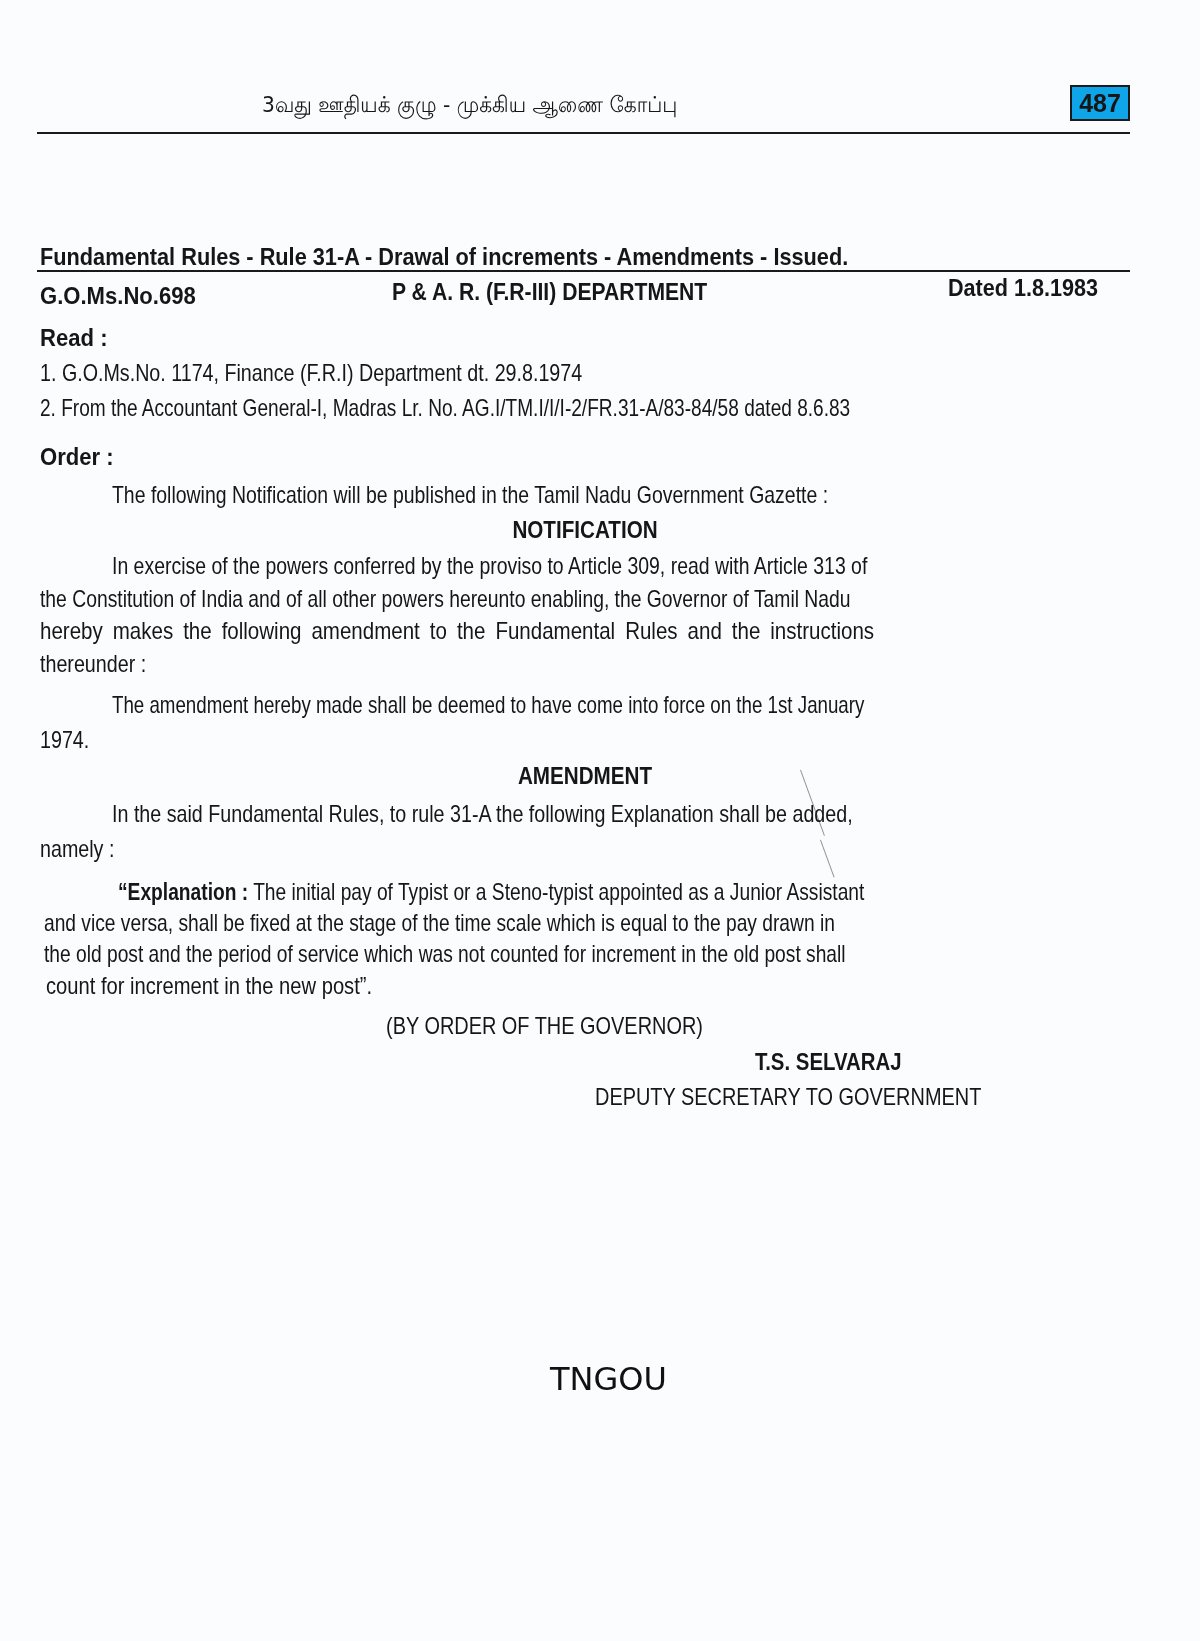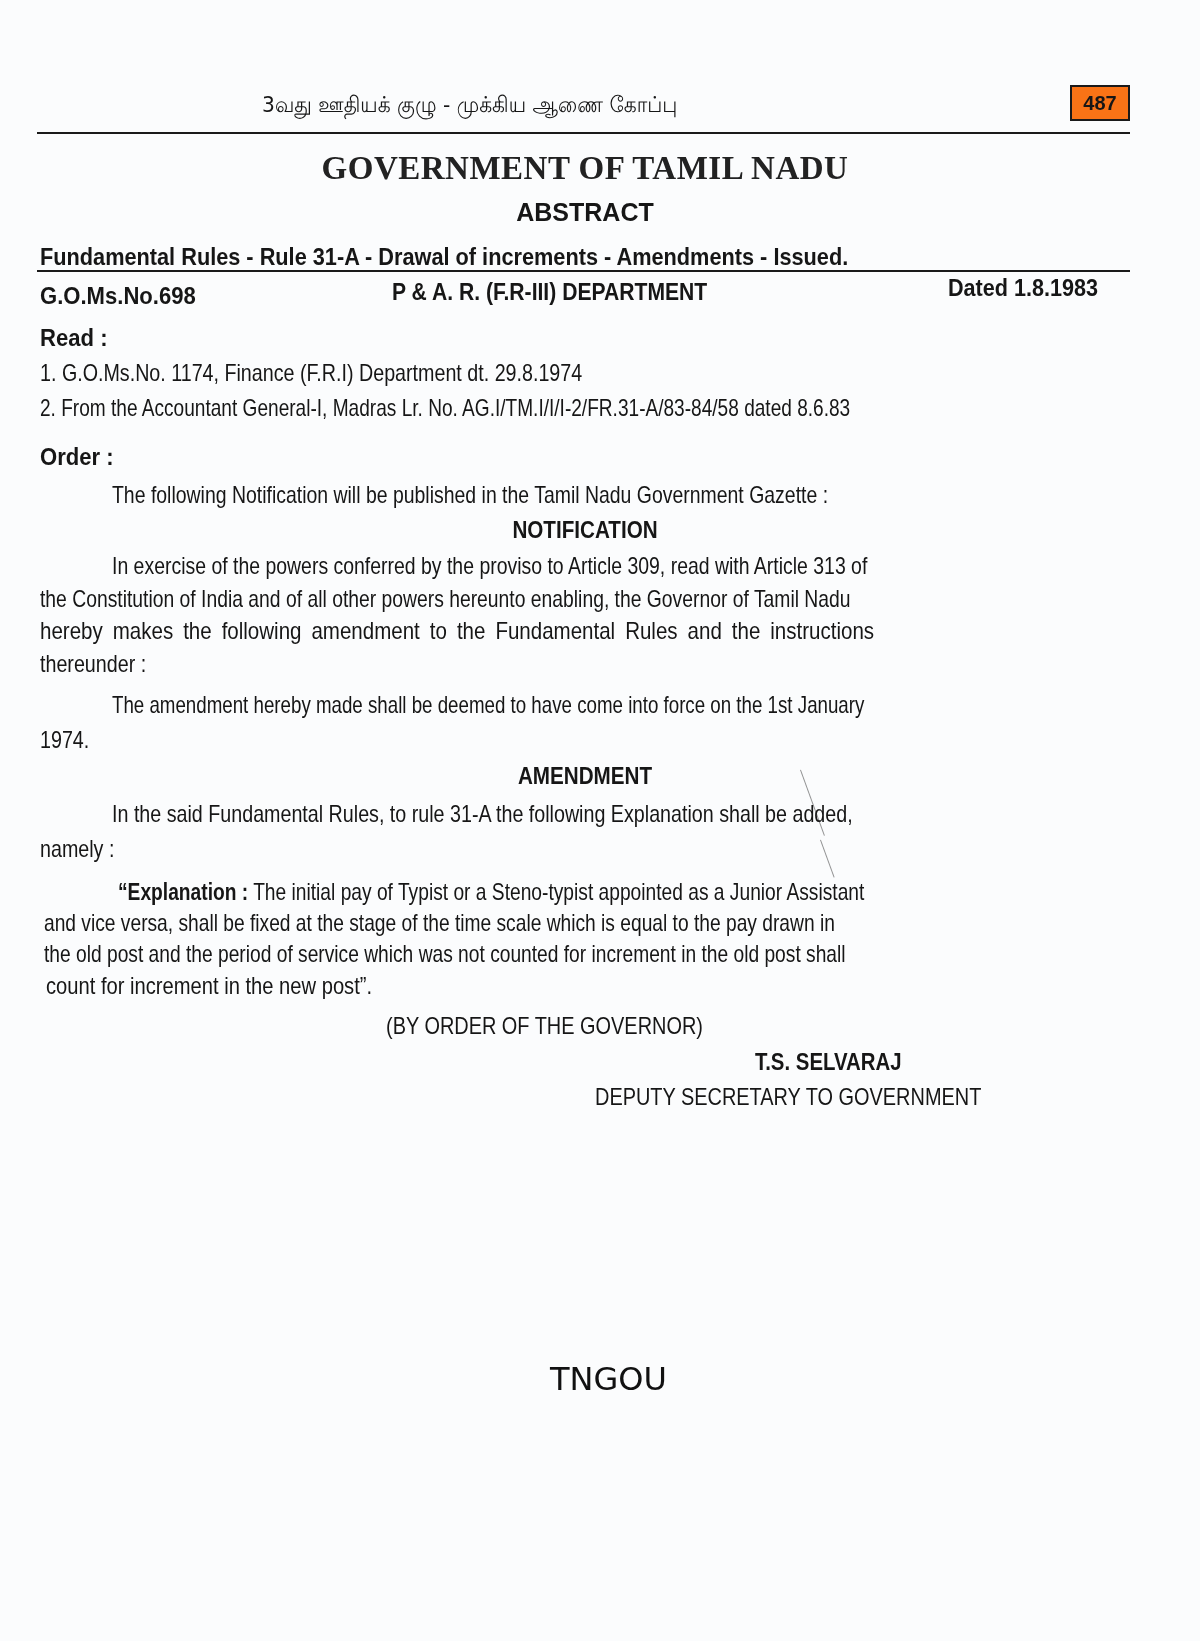--- a/index.html
+++ b/index.html
@@ -17,22 +17,22 @@
   }
   .b { font-weight: bold; }
   .rule { position: absolute; height: 2px; background: #1a1a1a; }
   .tamil {
     position: absolute; left: 262px; top: 90px;
     font-family: "DejaVu Sans", sans-serif; font-size: 22px; line-height: 30px;
     white-space: nowrap; transform: scaleX(0.92); transform-origin: left top;
   }
   .pgbox {
     position: absolute; left: 1070px; top: 85px; width: 56px; height: 32px;
-    border: 2px solid #1a1a1a; font-weight: bold; font-size: 20px;
-    line-height: 32px; text-align: center; background: #f97316;
+    border: 2px solid #1a1a1a; font-weight: bold; font-size: 25px;
+    line-height: 32px; text-align: center; background: #0ea5e9;
   }
   .title {
     position: absolute; left: 0; width: 1170px; top: 150px; text-align: center;
     font-family: "Liberation Serif", serif; font-weight: bold; font-size: 33px;
     line-height: 36px; letter-spacing: 0.5px; color: #222;
   }
   .center { position: absolute; left: 0; width: 1170px; text-align: center; white-space: nowrap; }
   .tngou {
     position: absolute; left: 550px; top: 1364px;
     font-family: "DejaVu Sans", sans-serif; font-size: 32px; line-height: 30px; color: #111;
@@ -41,22 +41,20 @@
 </style>
 </head>
 <body>
 
 <div class="page">
 
   <div class="tamil">3வது ஊதியக் குழு - முக்கிய ஆணை கோப்பு</div>
   <div class="pgbox">487</div>
   <div class="rule" style="left:37px; top:132px; width:1093px;"></div>
 
-  <div class="title">GOVERNMENT OF TAMIL NADU</div>
-  <div class="center ln b" style="top:198px; font-size:25px;">ABSTRACT</div>
 
   <div class="ln b" style="left:40px; top:243px; transform:scaleX(0.905);">Fundamental Rules - Rule 31-A - Drawal of increments - Amendments - Issued.</div>
   <div class="rule" style="left:37px; top:270px; width:1093px;"></div>
 
   <div class="ln b" style="left:40px; top:282px; transform:scaleX(0.92);">G.O.Ms.No.698</div>
   <div class="ln b" style="left:392px; top:278px; transform:scaleX(0.88);">P &amp; A. R. (F.R-III) DEPARTMENT</div>
   <div class="ln b" style="left:948px; top:274px; transform:scaleX(0.9);">Dated 1.8.1983</div>
 
   <div class="ln b" style="left:40px; top:324px; transform:scaleX(0.92);">Read :</div>
   <div class="ln" style="left:40px; top:359px; transform:scaleX(0.82);">1. G.O.Ms.No. 1174, Finance (F.R.I) Department dt. 29.8.1974</div>

